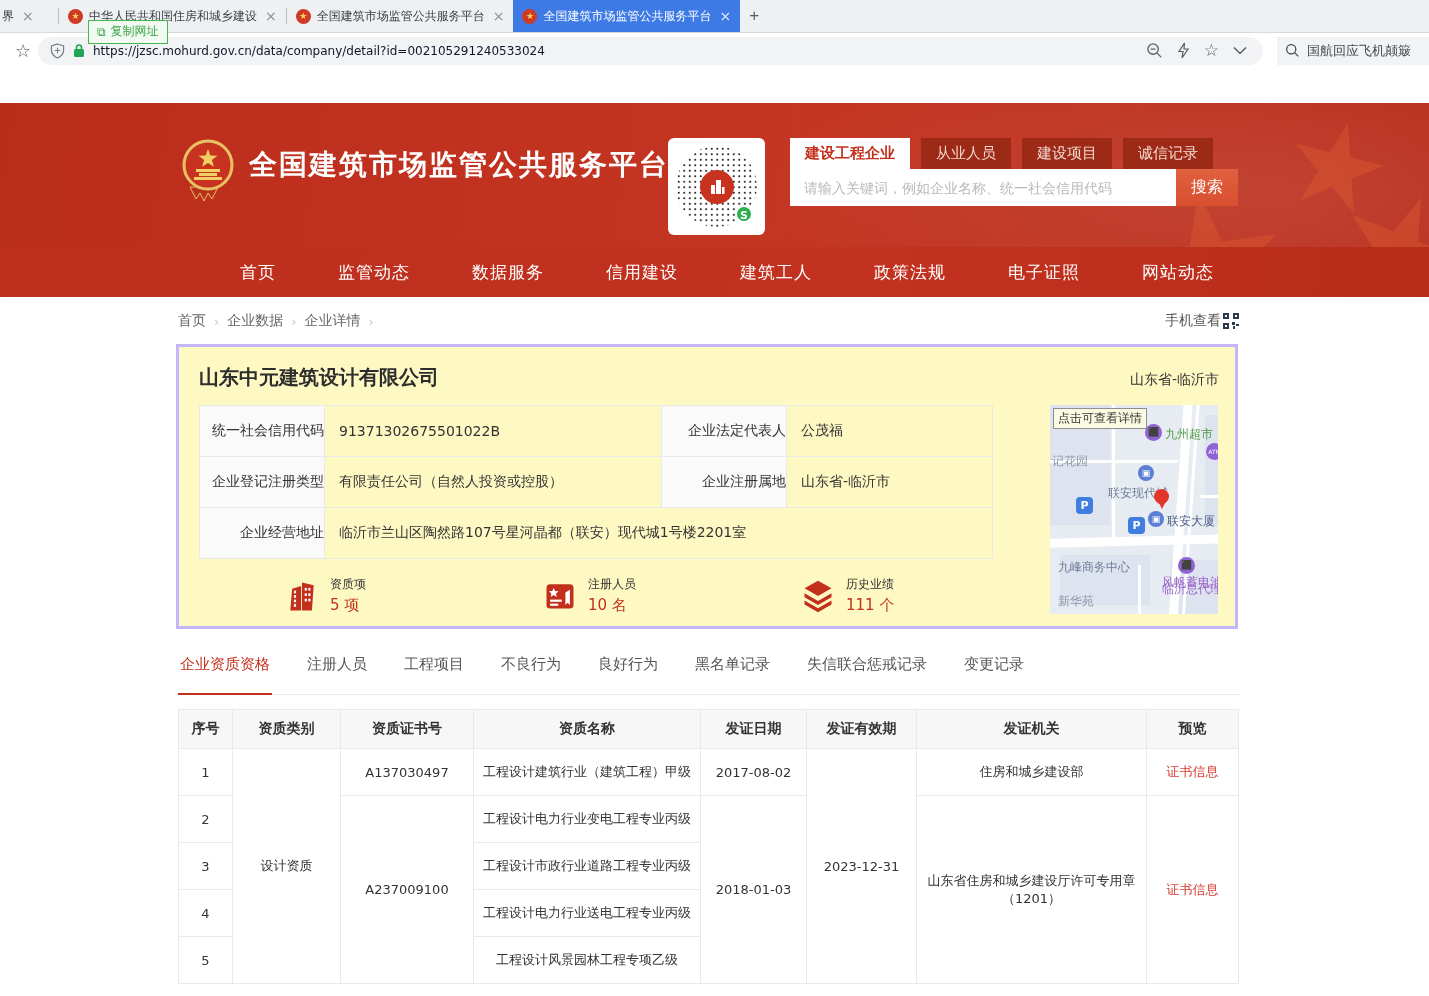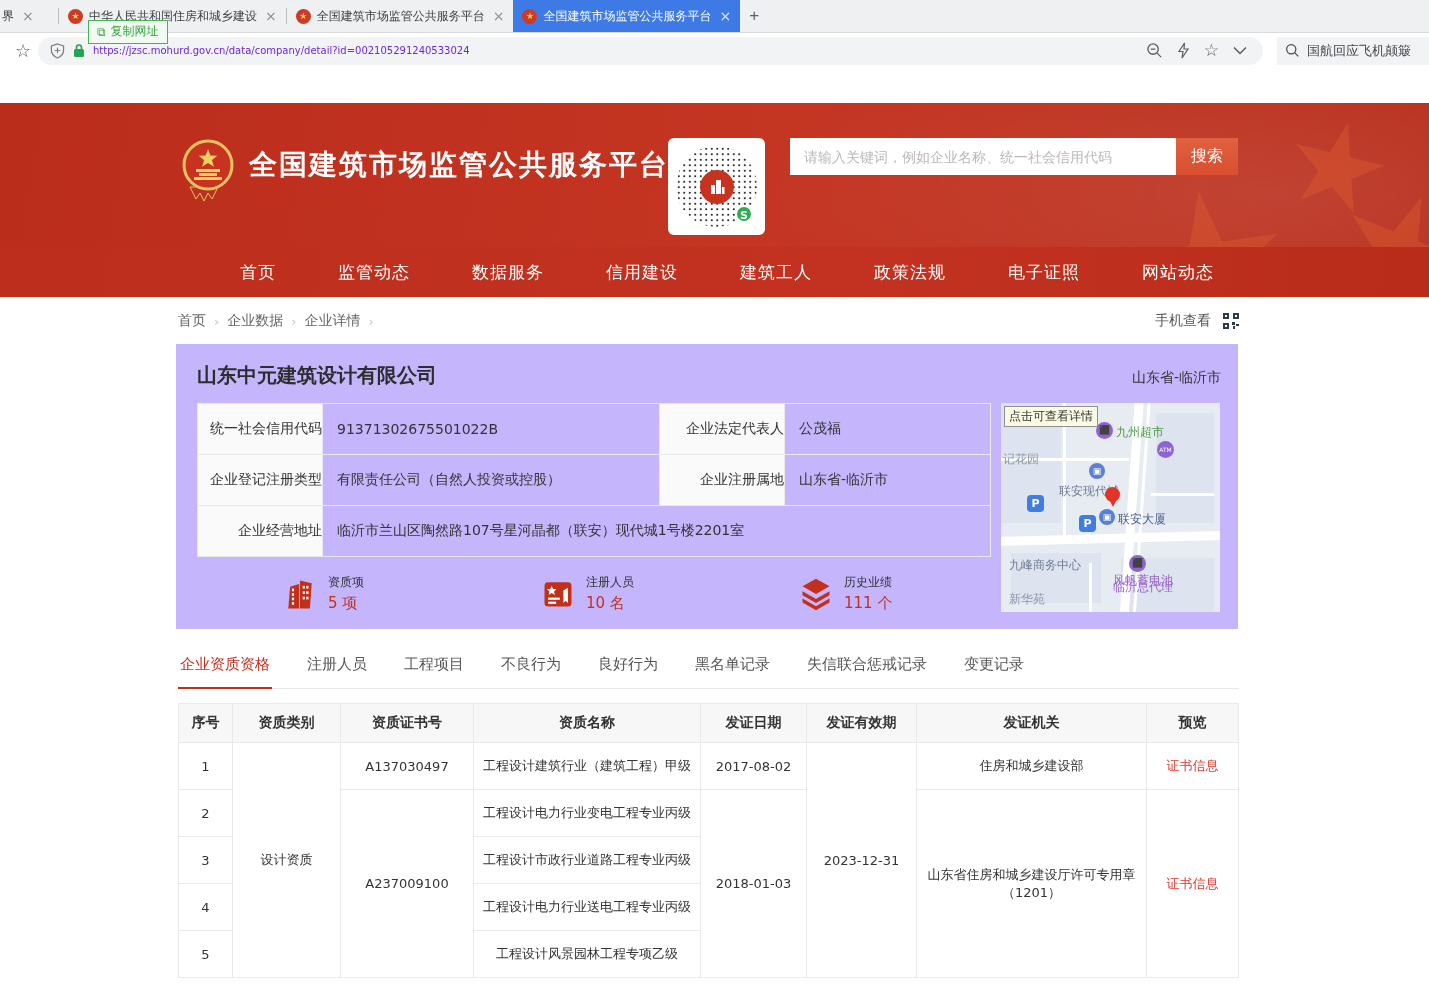--- a/index.html
+++ b/index.html
@@ -18,21 +18,21 @@
   .tab-sep { width:1px; height:16px; background:#b9bcc1; align-self:center; }
   .newtab-btn { width:28px; font-size:17px; color:#5b5e63; background:none; border:none; align-self:center; }
   .copy-tooltip { position:absolute; left:88px; top:20px; z-index:30; background:#f2fbf2; border:1px solid #46b450;
     color:#3aa444; font-size:12px; padding:2px 8px 3px; display:flex; gap:5px; align-items:center; }
   .copy-glyph { font-size:12px; line-height:1; }
 
   .urlbar { height:35px; background:#fff; display:flex; align-items:center; padding:0 0 0 8px; }
   .bookmark-star { font-size:18px; color:#55585c; width:30px; text-align:center; }
   .url-field { flex:1; height:28px; background:#f1f3f5; border-radius:14px; display:flex; align-items:center; padding:0 10px 0 12px; }
   .url-field svg { flex:0 0 auto; }
-  .url-text { flex:1; font-size:10px; color:#6d28d9; margin-left:8px; white-space:nowrap; overflow:hidden; }
+  .url-text { flex:1; font-size:12px; color:#0f172a; margin-left:8px; white-space:nowrap; overflow:hidden; }
   .url-actions { display:flex; gap:14px; align-items:center; margin:0 6px 0 12px; }
   .hotsearch { width:152px; height:28px; background:#f1f3f5; margin-left:14px; display:flex; align-items:center; padding:0 8px; }
   .hotsearch .hs-text { font-size:13px; color:#45484d; margin-left:7px; white-space:nowrap; }
 
   .white-gap { height:35px; background:#fff; }
 
   
   .site-header { position:relative; height:144px; background:linear-gradient(100deg,#bb2d1b 0%,#c43522 55%,#b72b19 100%); overflow:hidden; }
   .deco-star { position:absolute; clip-path:polygon(50% 0%,61% 35%,98% 35%,68% 57%,79% 91%,50% 70%,21% 91%,32% 57%,2% 35%,39% 35%); background:rgba(226,95,48,.38); }
   .deco-sweep { position:absolute; right:0; top:0; width:55%; height:300px; background:radial-gradient(ellipse at 80% 30%,rgba(255,255,255,.10),transparent 60%); pointer-events:none; }
@@ -54,55 +54,55 @@
   .search-input::placeholder { color:#b9b9b9; }
   .search-btn { width:62px; background:linear-gradient(#e0603f,#d94f30); color:#fff; font-size:16px; border:none; }
 
   .site-nav { height:50px; background:linear-gradient(100deg,#bd2e1c,#c33220 60%,#b92c1a); display:flex; align-items:center; gap:62px; padding-left:240px; }
   .nav-item { color:#fff; font-size:17px; letter-spacing:1px; white-space:nowrap; cursor:pointer; }
 
   
   .crumb-row { display:flex; justify-content:space-between; align-items:center; margin:15px 190px 0 178px; }
   .crumbs { display:flex; align-items:center; gap:8px; font-size:14px; color:#666; }
   .crumb-sep { color:#c6c6c6; font-size:13px; }
-  .mobile-view { display:flex; align-items:center; gap:12px; font-size:14px; color:#555; }
-
-  
-  .card { position:relative; width:1062px; margin:14px auto 16px 176px; height:285px; border:1px solid #c4b5fd; background:#c4b5fd; }
+  .mobile-view { display:flex; align-items:center; gap:2px; font-size:14px; color:#555; }
+
+  
+  .card { position:relative; width:1062px; margin:14px auto 16px 176px; height:285px; border:3px solid #c4b5fd; background:#fef9c3; }
   .card-head { display:flex; justify-content:space-between; align-items:baseline; padding:17px 16px 0 20px; }
   .company-name { font-size:20px; font-weight:bold; color:#2d2d2d; }
   .company-region { font-size:14px; color:#333; }
   table.info { border-collapse:collapse; margin:14px 0 0 20px; table-layout:fixed; }
   table.info td { border:1px solid #e9e9e9; height:51px; font-size:14px; color:#333; }
   td.i-label { background:#fafafa; text-align:right; color:#555; width:125px; }
   td.i-value { padding:0 14px; }
   .w-v1 { width:337px; } .w-v2 { width:206px; }
   .stats { display:flex; margin:17px 0 0 105px; }
   .stat { display:flex; align-items:center; gap:10px; width:258px; }
   .stat-txt .s-label { font-size:12px; color:#333; }
   .stat-txt .s-value { font-size:15px; color:#c2301c; margin-top:3px; }
 
   
-  .map { position:absolute; right:17px; top:58px; width:219px; height:209px; background:#e7ecf3; overflow:hidden; font-size:12px; }
+  .map { position:absolute; right:17px; top:58px; width:168px; height:209px; background:#e7ecf3; overflow:hidden; font-size:12px; }
   .blk { position:absolute; background:#dde4ef; }
   .road { position:absolute; background:#fff; }
   .map-tip { position:absolute; left:3px; top:3px; background:#fbfae3; border:1px solid #8f8f8f; color:#333; padding:0 4px; line-height:19px; z-index:5; }
   .mlabel { position:absolute; white-space:nowrap; z-index:3; }
   .m-green { color:#4f9a46; } .m-gray { color:#8d97a8; } .m-blue { color:#6e7b95; }
   .m-dblue { color:#4d5c84; } .m-purple { color:#9a63c9; text-align:center; line-height:1.15; }
   .mk { position:absolute; z-index:2; border-radius:50%; color:#fff; text-align:center; }
   .mk-purple { width:17px; height:17px; background:#8f62d6; font-size:9px; line-height:17px; }
   .mk-blue { width:16px; height:16px; background:#5b7fd4; font-size:9px; line-height:16px; }
   .mk-p { width:17px; height:17px; border-radius:4px; background:#3f7de0; font-size:11px; font-weight:bold; line-height:17px; position:absolute; color:#fff; text-align:center; z-index:2; }
   .pin { position:absolute; z-index:6; width:15px; height:15px; background:#e23428; border-radius:50%; }
   .pin::after { content:""; position:absolute; left:3.5px; top:12px; border:4px solid transparent; border-top:8px solid #e23428; }
 
   
   .sec-tabs { display:flex; gap:33px; margin:26px 190px 0 178px; border-bottom:1px solid #e8e8e8; }
-  .sec-tab { font-size:15px; color:#555; padding:0 2px 13px; cursor:pointer; white-space:nowrap; }
+  .sec-tab { font-size:15px; color:#555; padding:0 2px 19px; cursor:pointer; white-space:nowrap; }
   .sec-tab.active { color:#c2301c; border-bottom:2px solid #c2301c; margin-bottom:-1px; }
 
   
   table.qual { border-collapse:collapse; margin:14px 0 0 178px; table-layout:fixed; }
   table.qual th, table.qual td { border:1px solid #e9e9e9; text-align:center; color:#333; }
   table.qual th { background:#f7f7f7; height:39px; font-size:14px; font-weight:bold; }
   table.qual td { height:47px; font-size:13px; padding:2px 6px; }
   .cert-link { color:#d83a2e; cursor:pointer; }
 
   .icon-svg { display:block; }
@@ -202,20 +202,26 @@
       <svg width="18" height="18" viewBox="0 0 18 18">
           <rect x="3" y="7" width="4" height="9" fill="#fff"></rect>
           <rect x="8" y="2" width="5" height="14" fill="#fff"></rect>
           <rect x="14" y="9" width="2.5" height="7" fill="#fff"></rect>
         </svg>
     </div>
     <div class="qr-wechat">S</div>
   </div>
 
   <div class="search-mod">
+    <div class="search-tabs">
+      <div class="s-tab active">建设工程企业</div>
+      <div class="s-tab">从业人员</div>
+      <div class="s-tab">建设项目</div>
+      <div class="s-tab">诚信记录</div>
+    </div>
     <div class="search-row">
       <input class="search-input" placeholder="请输入关键词，例如企业名称、统一社会信用代码" style="">
       <button class="search-btn">搜索</button>
     </div>
   </div>
 </div>
 
 <div class="site-nav">
   <span class="nav-item">首页</span>
   <span class="nav-item">监管动态</span>

